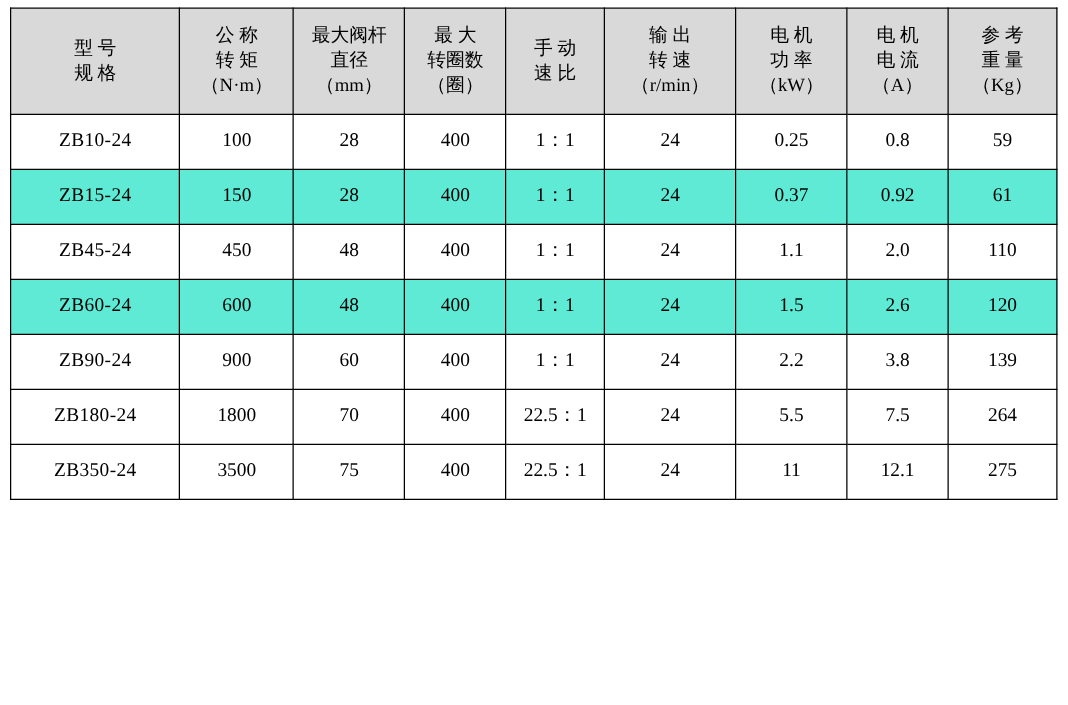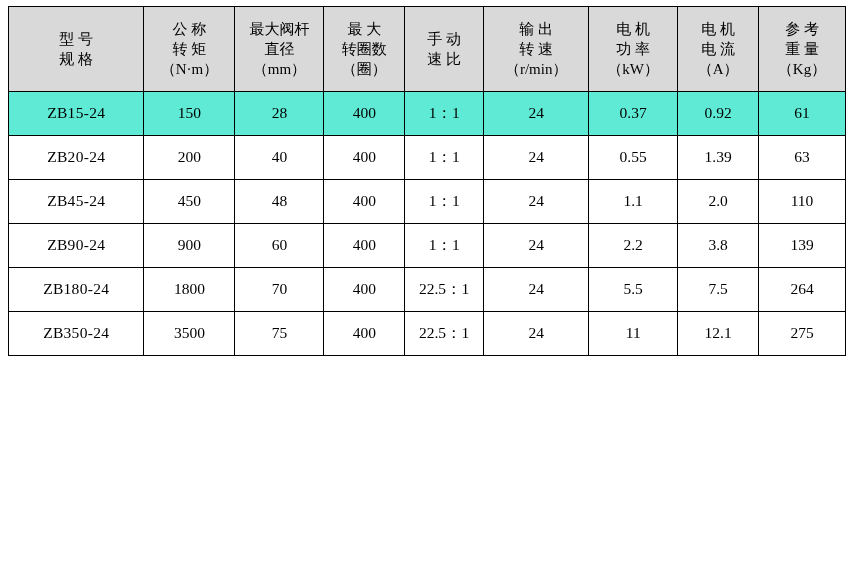--- a/index.html
+++ b/index.html
@@ -123,53 +123,64 @@
             <span class="hl">（A）</span>
           </th>
           <th>
             <span class="hl">参  考</span>
             <span class="hl">重  量</span>
             <span class="hl">（Kg）</span>
           </th>
         </tr>
     </thead>
     <tbody>
+        <tr>
+          <td class="model">ZB10-24</td>
+          <td>100</td>
+          <td>28</td>
+          <td>400</td>
+          <td>1：1</td>
+          <td>24</td>
+          <td>0.25</td>
+          <td>0.8</td>
+          <td>59</td>
+        </tr>
         <tr class="alt">
           <td class="model">ZB15-24</td>
           <td>150</td>
           <td>28</td>
           <td>400</td>
           <td>1：1</td>
           <td>24</td>
           <td>0.37</td>
           <td>0.92</td>
           <td>61</td>
         </tr>
         <tr>
-          <td class="model">ZB20-24</td>
-          <td>200</td>
-          <td>40</td>
-          <td>400</td>
-          <td>1：1</td>
-          <td>24</td>
-          <td>0.55</td>
-          <td>1.39</td>
-          <td>63</td>
-        </tr>
-        <tr>
           <td class="model">ZB45-24</td>
           <td>450</td>
           <td>48</td>
           <td>400</td>
           <td>1：1</td>
           <td>24</td>
           <td>1.1</td>
           <td>2.0</td>
           <td>110</td>
         </tr>
+        <tr class="alt">
+          <td class="model">ZB60-24</td>
+          <td>600</td>
+          <td>48</td>
+          <td>400</td>
+          <td>1：1</td>
+          <td>24</td>
+          <td>1.5</td>
+          <td>2.6</td>
+          <td>120</td>
+        </tr>
         <tr>
           <td class="model">ZB90-24</td>
           <td>900</td>
           <td>60</td>
           <td>400</td>
           <td>1：1</td>
           <td>24</td>
           <td>2.2</td>
           <td>3.8</td>
           <td>139</td>

